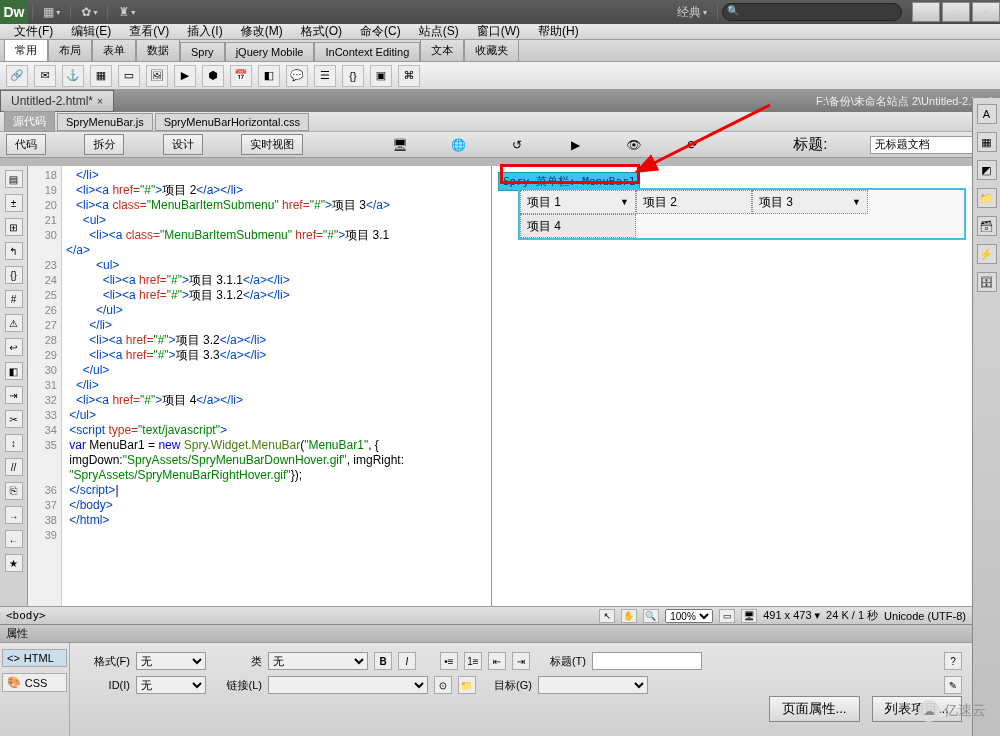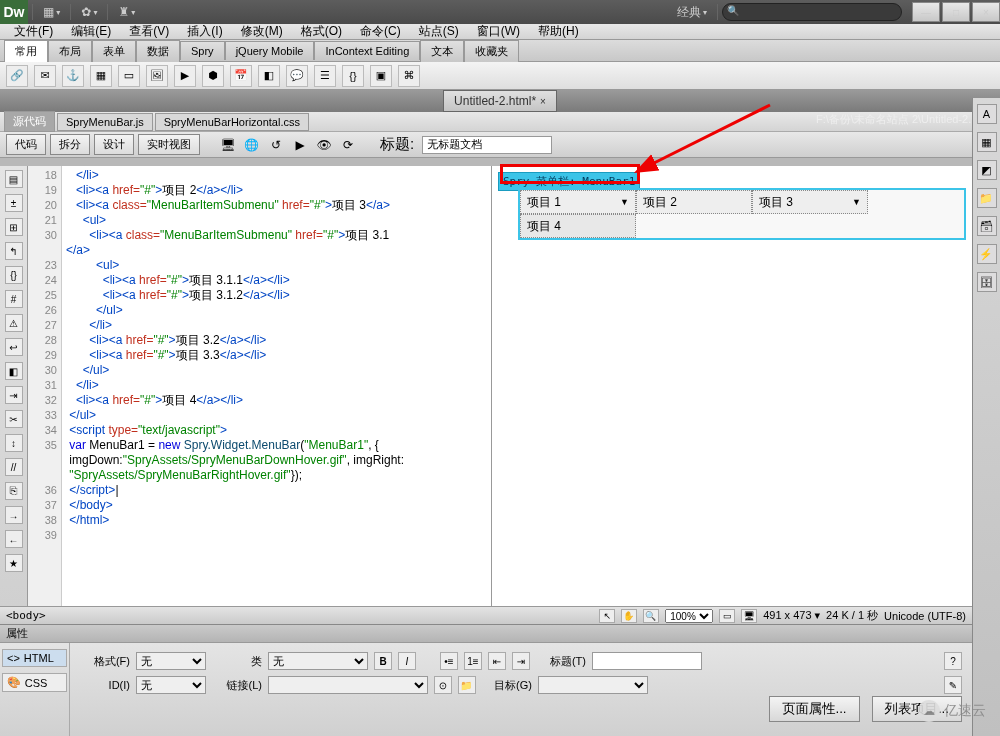--- a/index.html
+++ b/index.html
@@ -15,56 +15,56 @@
 .titlebar .search{width:180px; height:18px; background:#3a3a3a; border:1px solid #222; border-radius:9px; margin-right:8px; position:relative;}
 .titlebar .search::before{content:"🔍"; position:absolute; left:4px; top:1px; font-size:10px; color:#888;}
 .winbtns{display:flex;}
 .winbtn{width:28px;height:20px;border:1px solid #888;background:linear-gradient(#e8e8e8,#c8c8c8);margin-left:2px;display:flex;align-items:center;justify-content:center;font-size:10px;}
 
 
 .mainmenu{height:16px; background:linear-gradient(#e8e8e8,#d4d4d4); border-bottom:1px solid #999; display:flex; align-items:center; padding:0 6px; gap:2px;}
 .mainmenu span{padding:2px 8px; cursor:default;}
 
 
-.tabs{height:22px; background:linear-gradient(#dcdcdc,#c8c8c8); border-bottom:1px solid #999; display:flex; align-items:center; padding-left:4px; gap:0;}
+.tabs{height:22px; background:linear-gradient(#dcdcdc,#c8c8c8); border-bottom:1px solid #999; display:flex; align-items:flex-end; padding-left:4px; gap:0;}
 .tab{padding:3px 10px; border:1px solid #999; border-bottom:none; background:linear-gradient(#e0e0e0,#c8c8c8); font-size:11px; cursor:default;}
 .tab.active{background:#fff;}
 
 
 .inserttb{height:28px; background:linear-gradient(#f4f4f4,#dedede); border-bottom:1px solid #999; display:flex; align-items:center; padding-left:6px; gap:6px;}
 .inserttb .ico{width:22px;height:22px;border:1px solid #bbb;background:#eee;display:flex;align-items:center;justify-content:center;font-size:11px;}
 
 
-.doctabs{height:22px; background:linear-gradient(#9a9a9a,#7a7a7a); display:flex; align-items:center; color:#eee;flex-direction:column;}
+.doctabs{height:22px; background:linear-gradient(#9a9a9a,#7a7a7a); display:flex; align-items:center; color:#eee;}
 .doctab{padding:3px 10px; background:linear-gradient(#e0e0e0,#c4c4c4); color:#333; border:1px solid #666; display:flex; align-items:center; gap:4px;}
 .doctab .close{font-size:10px;}
 .doctabs .path{margin-left:auto; padding-right:8px; font-size:11px;}
 
 
 .relfiles{height:20px; background:linear-gradient(#e8e8e8,#d4d4d4); border-bottom:1px solid #aaa; display:flex; align-items:center; padding-left:4px; gap:2px; font-size:11px;}
 .relfiles .chip{padding:2px 8px; border:1px solid #999; background:#d8d8d8;}
 .relfiles .chip.active{background:#a8a8a8; color:#fff;}
 .relfiles .funnel{margin-left:auto; margin-right:6px;}
 
 
-.viewtb{height:26px; background:linear-gradient(#e8e8e8,#cfcfcf); border-bottom:1px solid #999; display:flex; align-items:center; padding-left:6px; gap:4px;}
+.viewtb{height:26px; background:linear-gradient(#e8e8e8,#cfcfcf); border-bottom:1px solid #999; display:flex; align-items:center; padding-left:6px; gap:4px;justify-content:space-between;}
 .vbtn{padding:2px 8px; border:1px solid #888; background:linear-gradient(#f4f4f4,#dcdcdc); font-size:11px;}
 .viewtb .gap{width:10px;}
 .viewtb .tico{width:20px;height:20px;display:flex;align-items:center;justify-content:center;}
 .viewtb input.title{width:130px; height:18px; border:1px solid #999; padding:0 4px; font-size:11px;}
 .viewtb .label{font-size:15px; padding:0 4px;}
 
 
 .workspace{position:absolute; top:166px; left:0; right:28px; bottom:130px; background:#fff; display:flex;}
 .vtoolbar{width:28px; background:linear-gradient(#e4e4e4,#d0d0d0); border-right:1px solid #999; display:flex; flex-direction:column; align-items:center; padding-top:4px; gap:6px;}
 .vtoolbar .vi{width:18px;height:18px;border:1px solid #aaa; background:#eee; font-size:10px; display:flex;align-items:center;justify-content:center;}
 .gutter{width:34px; background:#f0f0f0; border-right:1px solid #ccc; font-family:Consolas,monospace; font-size:11px; color:#888; text-align:right; padding:2px 4px 0 0;}
 .gutter div{height:15px; line-height:15px;}
 .code{flex:0 0 430px; font-family:Consolas,monospace; font-size:12px; padding:2px 4px; border-right:1px solid #999; overflow:hidden; white-space:pre; line-height:15px;}
-.t-tag{color:#0045c4;} .t-attr{color:#c02f1d;} .t-str{color:#008200;} .t-kw{color:#00d;} .t-obj{color:#0c4a6e;}
+.t-tag{color:#0045c4;} .t-attr{color:#c02f1d;} .t-str{color:#008200;} .t-kw{color:#00d;} .t-obj{color:#4d7c0f;}
 .preview{flex:1; background:#fff; position:relative; padding:6px;}
 
 
 .sprytag{position:absolute; top:6px; left:6px; padding:1px 4px; background:#3cc4e8; border:1px solid #1a9cc0; color:#003a5c; font-size:11px; font-family:Consolas,monospace;}
 .menubar{position:absolute; top:22px; left:6px; right:6px; border:2px solid #3cc4e8; background:#f8f8f8;margin-left:20px;}
 .menurow{display:flex;}
 .menucell{width:116px; height:24px; border:1px dotted #888; display:flex; align-items:center; padding:0 6px; background:#eee; position:relative;}
 .menucell .dd{margin-left:auto; font-size:9px;}
 .menurow2 .menucell{background:#e8e8e8;}
 

